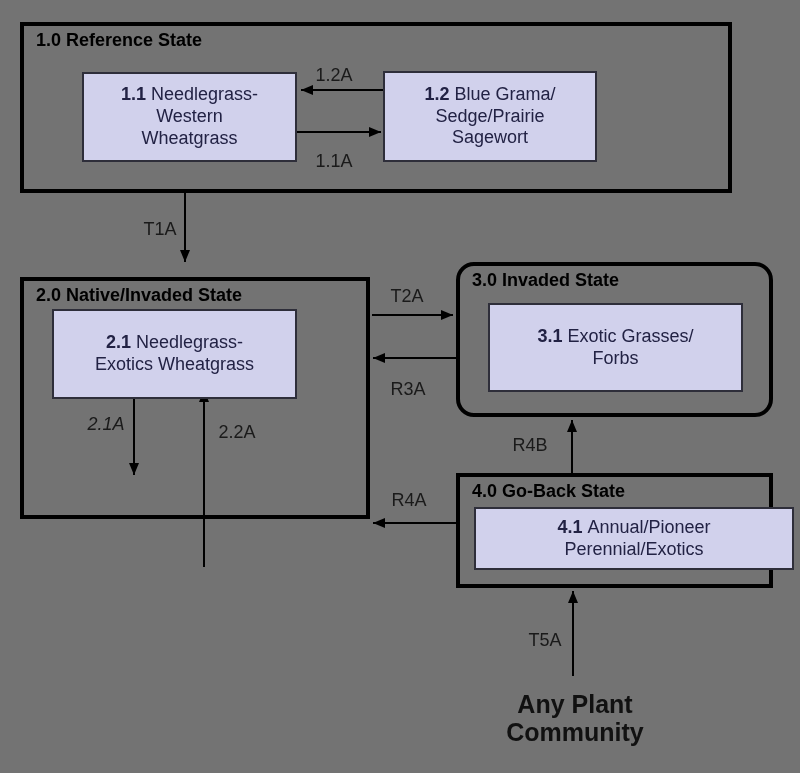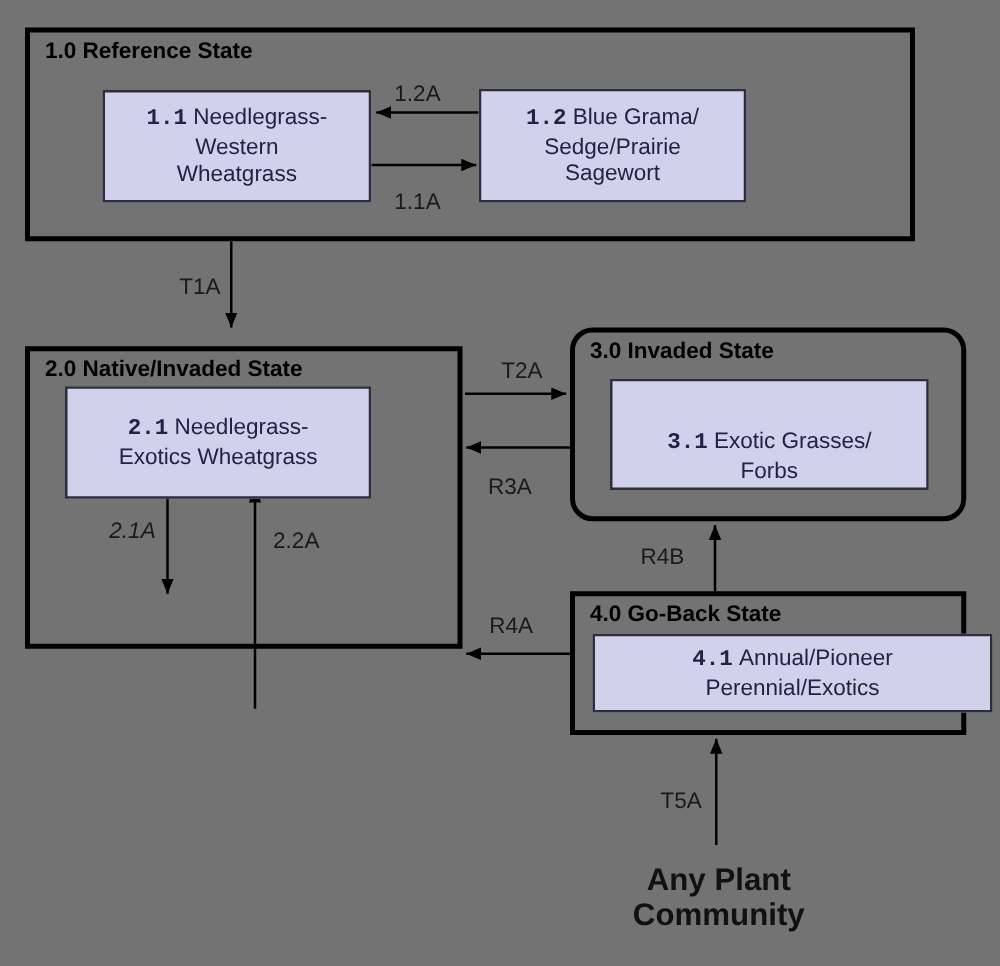--- a/index.html
+++ b/index.html
@@ -42,21 +42,21 @@
   .community {
     position: absolute;
     background: var(--community_fill);
     border: 2px solid var(--community_border);
     color: var(--community_text);
     display: flex; align-items: center; justify-content: center;
     text-align: center;
     font-size: 18px; line-height: 1.22;
     padding: 2px 6px;
   }
-  .community .num { font-weight: bold; margin-right: 5px; font-family: Liberation Mono, monospace; }
+  .community .num { font-weight: bold; margin-right: 5px; }
   .community .nm { white-space: pre-line; }
   .tlabel {
     position: absolute;
     width: 54px;
     text-align: center;
     font-size: 18px;
     color: var(--label_text);
     white-space: nowrap;
   }
   .footer-label {
@@ -114,42 +114,42 @@
     <div class="community" style="left:28px; top:28px; width:245px; height:90px;">
       <div>
         <span class="num">2.1</span><span class="nm">Needlegrass-
 Exotics Wheatgrass</span>
       </div>
     </div>
   </div>
 
   <div class="state" style="left:456px; top:262px; width:317px; height:155px;border-radius:18px;">
     <div class="state-title">3.0 Invaded State</div>
-    <div class="community" style="left:28px; top:37px; width:255px; height:89px;align-items:flex-end;">
+    <div class="community" style="left:28px; top:37px; width:255px; height:89px;">
       <div>
         <span class="num">3.1</span><span class="nm">Exotic Grasses/
 Forbs</span>
       </div>
     </div>
   </div>
 
   <div class="state" style="left:456px; top:473px; width:317px; height:115px;">
     <div class="state-title">4.0 Go-Back State</div>
     <div class="community" style="left:14px; top:30px; width:320px; height:63px;">
       <div>
         <span class="num">4.1</span><span class="nm">Annual/Pioneer
 Perennial/Exotics</span>
       </div>
     </div>
   </div>
 
   <div class="tlabel" style="left:307px; top:65px;">1.2A</div>
   <div class="tlabel" style="left:307px; top:133px;margin-top:18px;">1.1A</div>
   <div class="tlabel" style="left:133px; top:219px;">T1A</div>
-  <div class="tlabel" style="left:380px; top:286px;text-align:right;">T2A</div>
+  <div class="tlabel" style="left:380px; top:286px;">T2A</div>
   <div class="tlabel" style="left:381px; top:379px;">R3A</div>
   <div class="tlabel" style="left:79px;  top:414px;font-style:italic;">2.1A</div>
   <div class="tlabel" style="left:210px; top:422px;">2.2A</div>
   <div class="tlabel" style="left:382px; top:490px;">R4A</div>
   <div class="tlabel" style="left:503px; top:435px;">R4B</div>
   <div class="tlabel" style="left:518px; top:630px;">T5A</div>
 
   <div class="footer-label">Any Plant
 Community</div>
 

